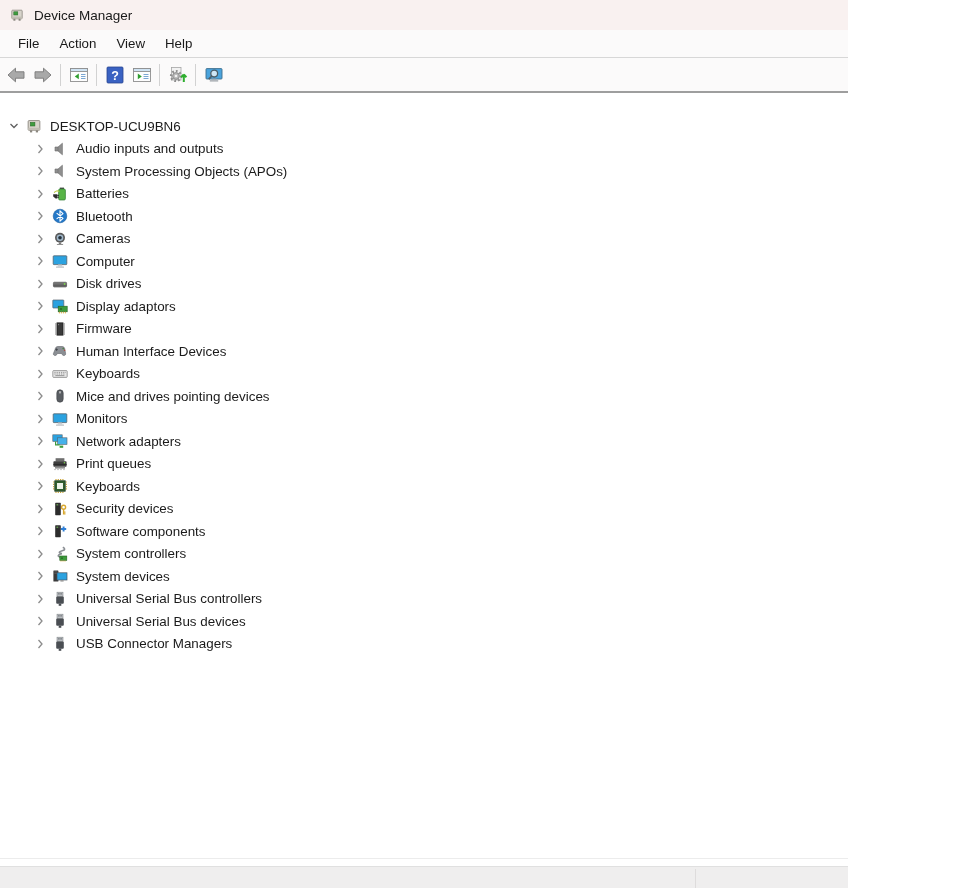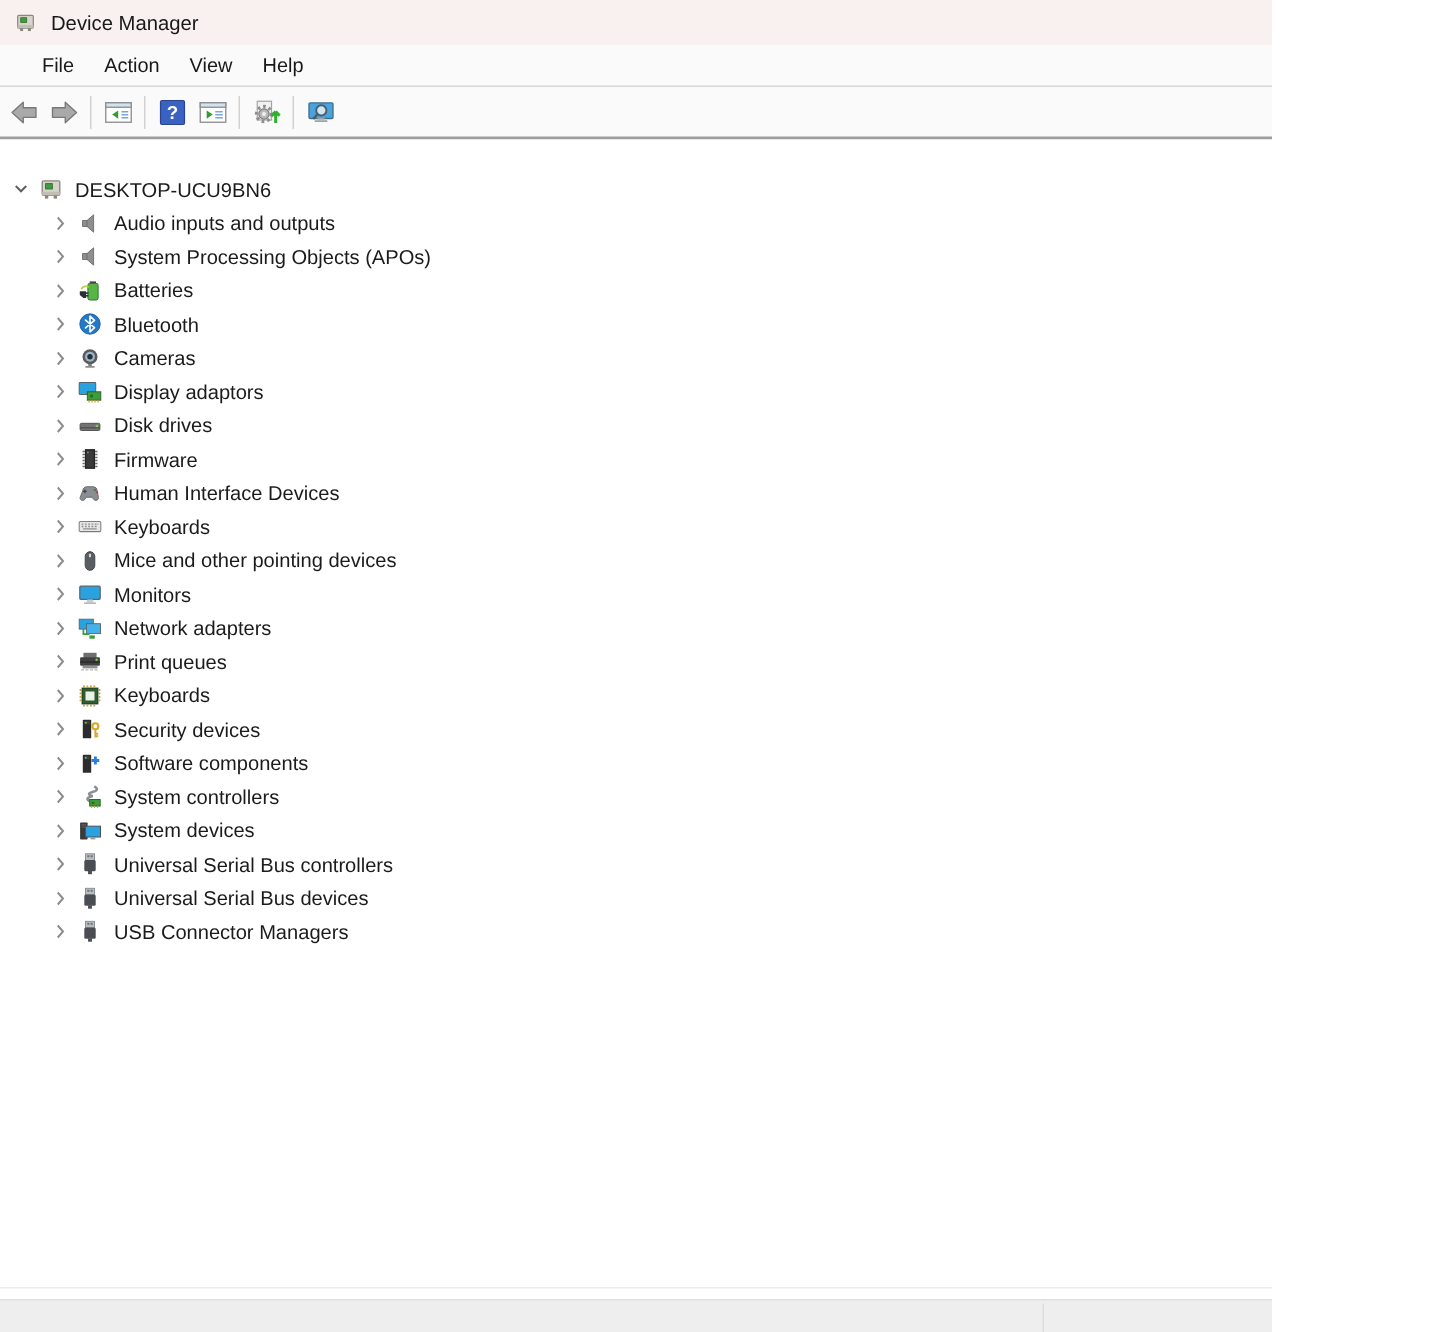--- a/index.html
+++ b/index.html
@@ -33,21 +33,21 @@
   }
   .win-controls { position: absolute; top: 0; right: 0; height: 30px; }
 
   
   .menubar {
     height: 28px;
     background: #fbfafa;
     border-bottom: 1px solid #d7d7d7;
     display: flex;
     align-items: center;
-    padding-left: 18px;
+    padding-left: 8px;
     flex: 0 0 auto;
   }
   .menu-item {
     padding: 0 10px;
     font-size: 13.3px;
     color: #191919;
     height: 100%;
     display: flex;
     align-items: center;
   }
@@ -479,46 +479,59 @@
         <span class="tree-label">Cameras</span>
       </div>
       <div class="tree-row child">
         <span class="chev">
           <svg width="10" height="10">
             <use href="#chev-right"></use>
           </svg>
         </span>
         <span class="node-icon">
           <svg width="16" height="16">
+            <use href="#ic-monitor"></use>
+          </svg>
+        </span>
+        <span class="tree-label">Computer</span>
+      </div>
+      <div class="tree-row child">
+        <span class="chev">
+          <svg width="10" height="10">
+            <use href="#chev-right"></use>
+          </svg>
+        </span>
+        <span class="node-icon">
+          <svg width="16" height="16">
+            <use href="#ic-disk"></use>
+          </svg>
+        </span>
+        <span class="tree-label">Disk drives</span>
+      </div>
+      <div class="tree-row child">
+        <span class="chev">
+          <svg width="10" height="10">
+            <use href="#chev-right"></use>
+          </svg>
+        </span>
+        <span class="node-icon">
+          <svg width="16" height="16">
             <use href="#ic-display-adapter"></use>
           </svg>
         </span>
         <span class="tree-label">Display adaptors</span>
       </div>
       <div class="tree-row child">
         <span class="chev">
           <svg width="10" height="10">
             <use href="#chev-right"></use>
           </svg>
         </span>
         <span class="node-icon">
           <svg width="16" height="16">
-            <use href="#ic-disk"></use>
-          </svg>
-        </span>
-        <span class="tree-label">Disk drives</span>
-      </div>
-      <div class="tree-row child">
-        <span class="chev">
-          <svg width="10" height="10">
-            <use href="#chev-right"></use>
-          </svg>
-        </span>
-        <span class="node-icon">
-          <svg width="16" height="16">
             <use href="#ic-firmware"></use>
           </svg>
         </span>
         <span class="tree-label">Firmware</span>
       </div>
       <div class="tree-row child">
         <span class="chev">
           <svg width="10" height="10">
             <use href="#chev-right"></use>
           </svg>
@@ -547,21 +560,21 @@
         <span class="chev">
           <svg width="10" height="10">
             <use href="#chev-right"></use>
           </svg>
         </span>
         <span class="node-icon">
           <svg width="16" height="16">
             <use href="#ic-mouse"></use>
           </svg>
         </span>
-        <span class="tree-label">Mice and other pointing devices</span>
+        <span class="tree-label">Mice and drives pointing devices</span>
       </div>
       <div class="tree-row child">
         <span class="chev">
           <svg width="10" height="10">
             <use href="#chev-right"></use>
           </svg>
         </span>
         <span class="node-icon">
           <svg width="16" height="16">
             <use href="#ic-monitor"></use>

